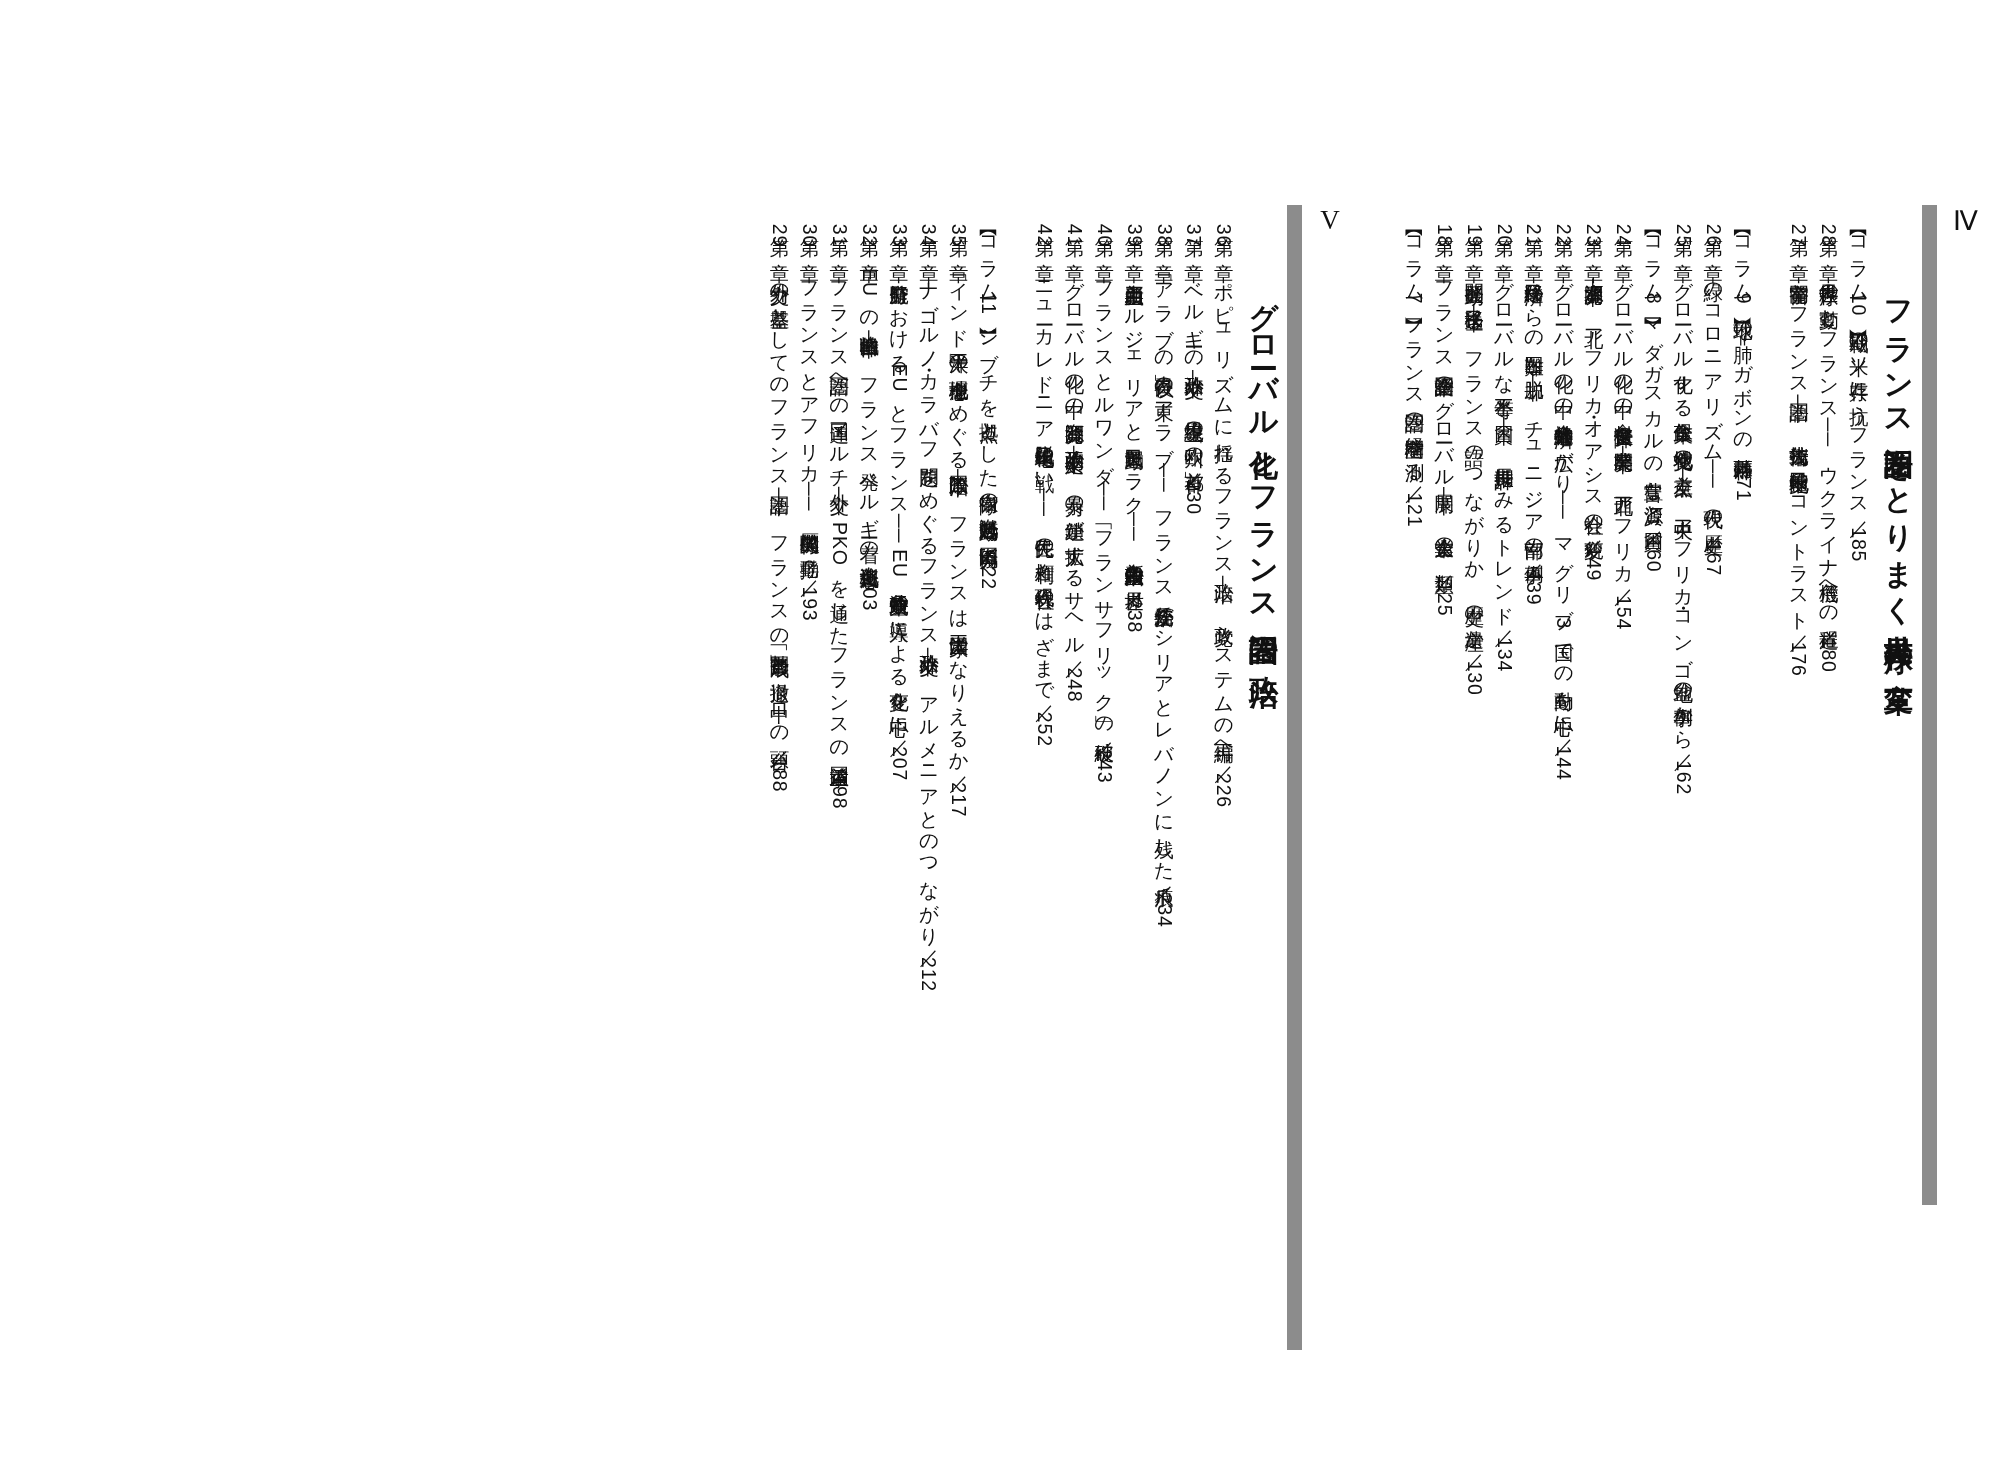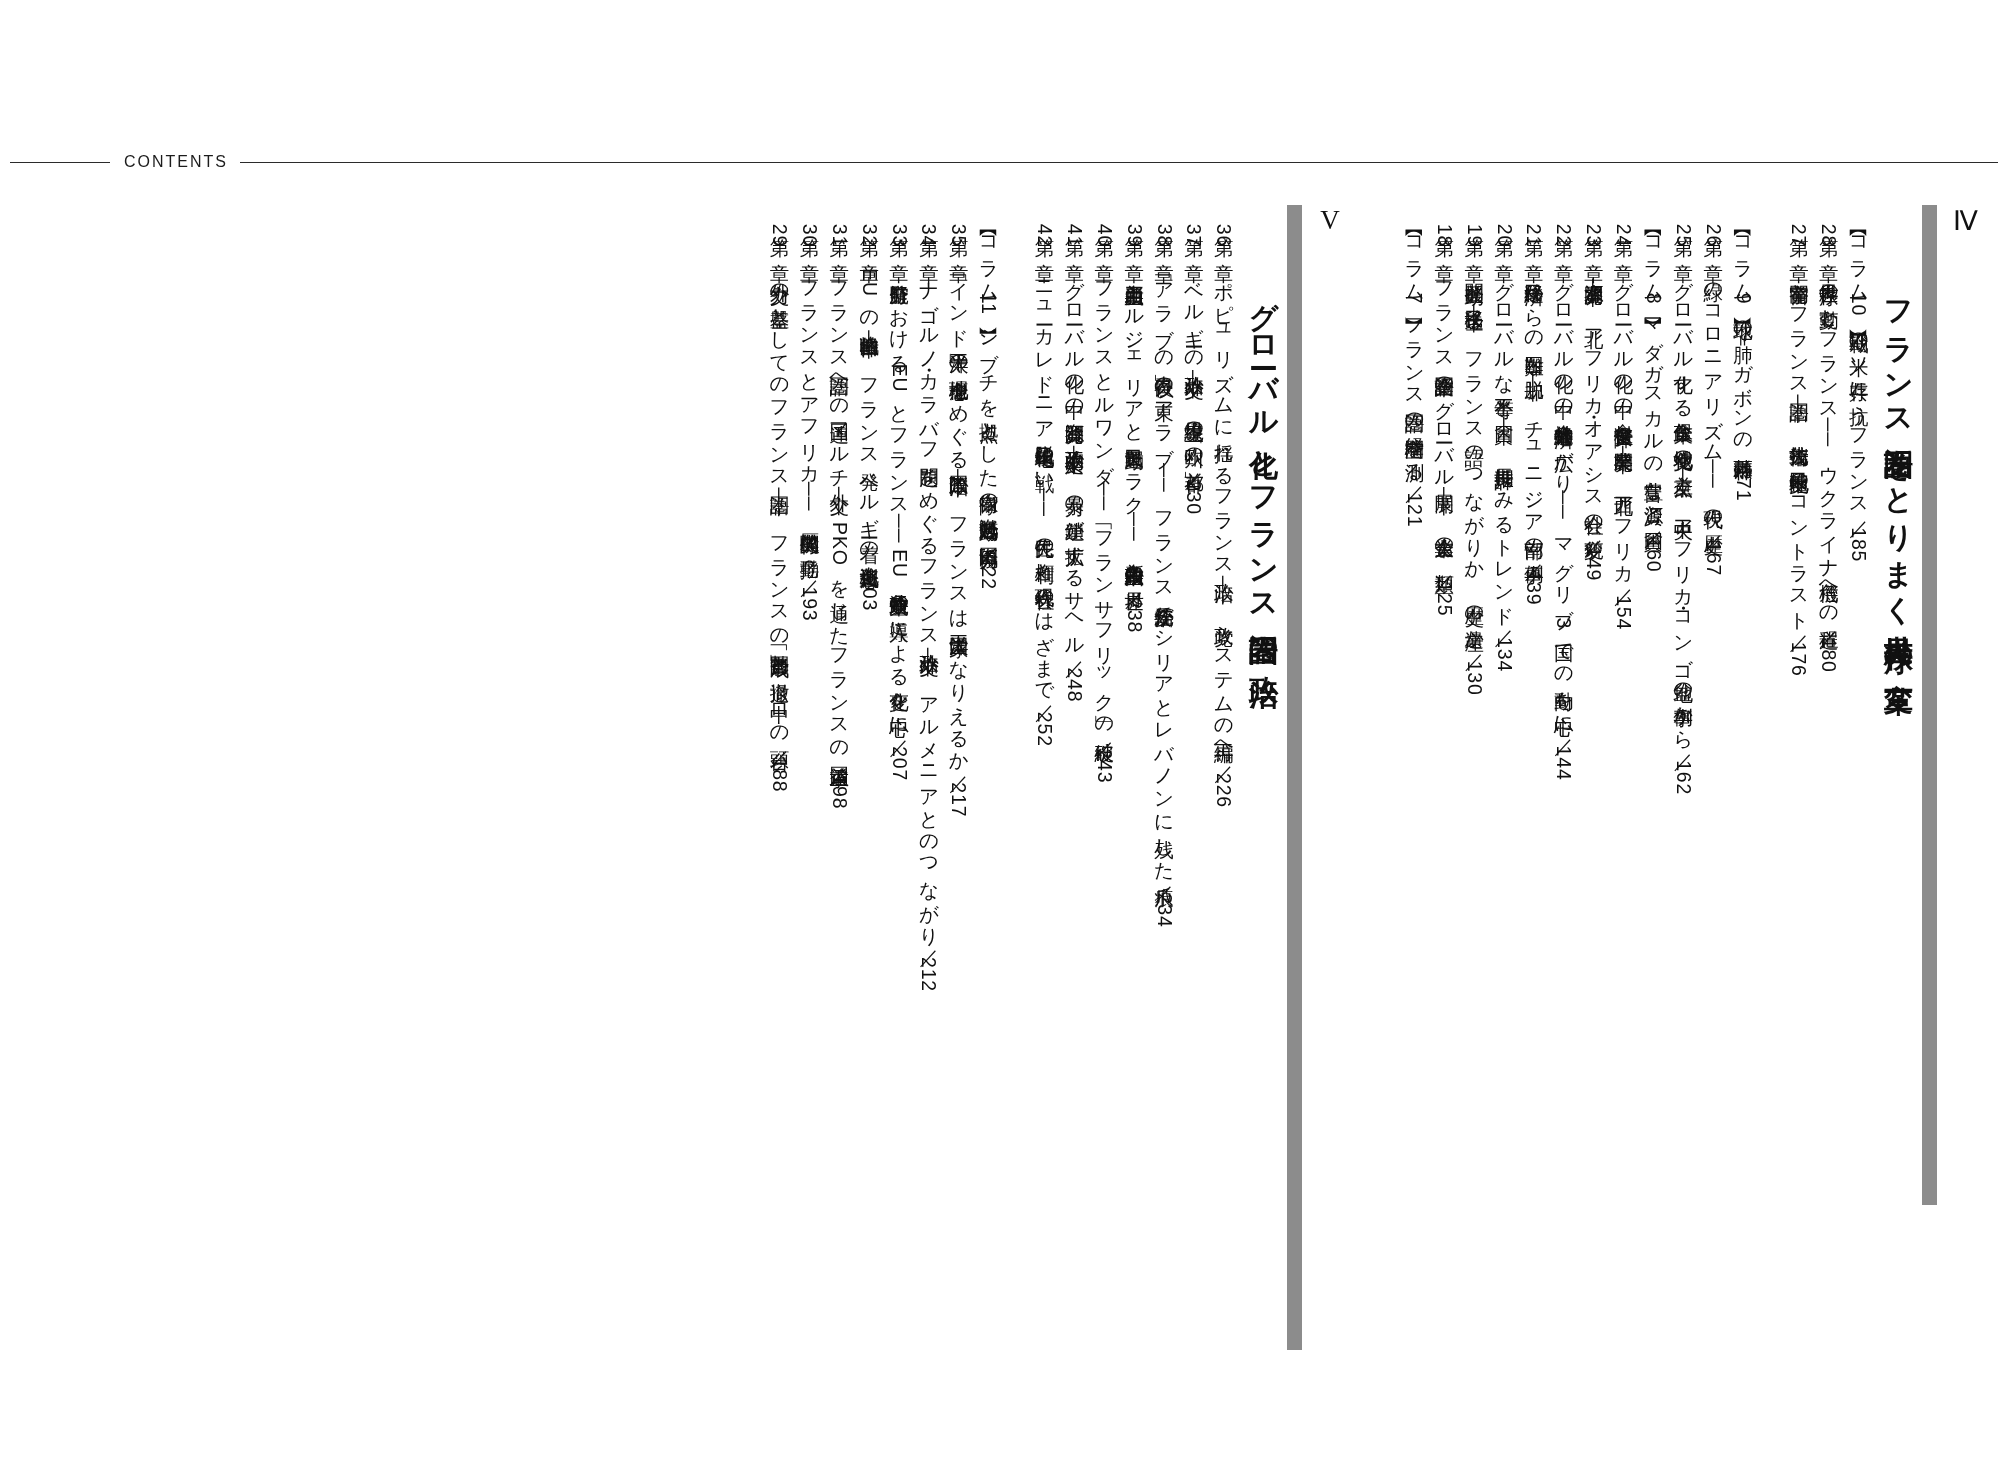--- a/index.html
+++ b/index.html
@@ -126,25 +126,20 @@
     display: block;
   }
   .gap-mid   { width: 26px; }
   .gap-large { width: 44px; }
 </style>
 </head>
 <body>
 
 <div class="page">
 
-  <div class="header">
-    <div class="rule-left"></div>
-    <div class="contents-label">CONTENTS</div>
-    <div class="rule-right"></div>
-  </div>
 
   <div class="toc">
 
     <div class="section part-4">
 
       <div class="part-head">
         <div class="part-number">Ⅳ</div>
         <div class="part-bar short"></div>
         <div class="part-title">フランス語圏をとりまく世界秩序の変革</div>
       </div>

